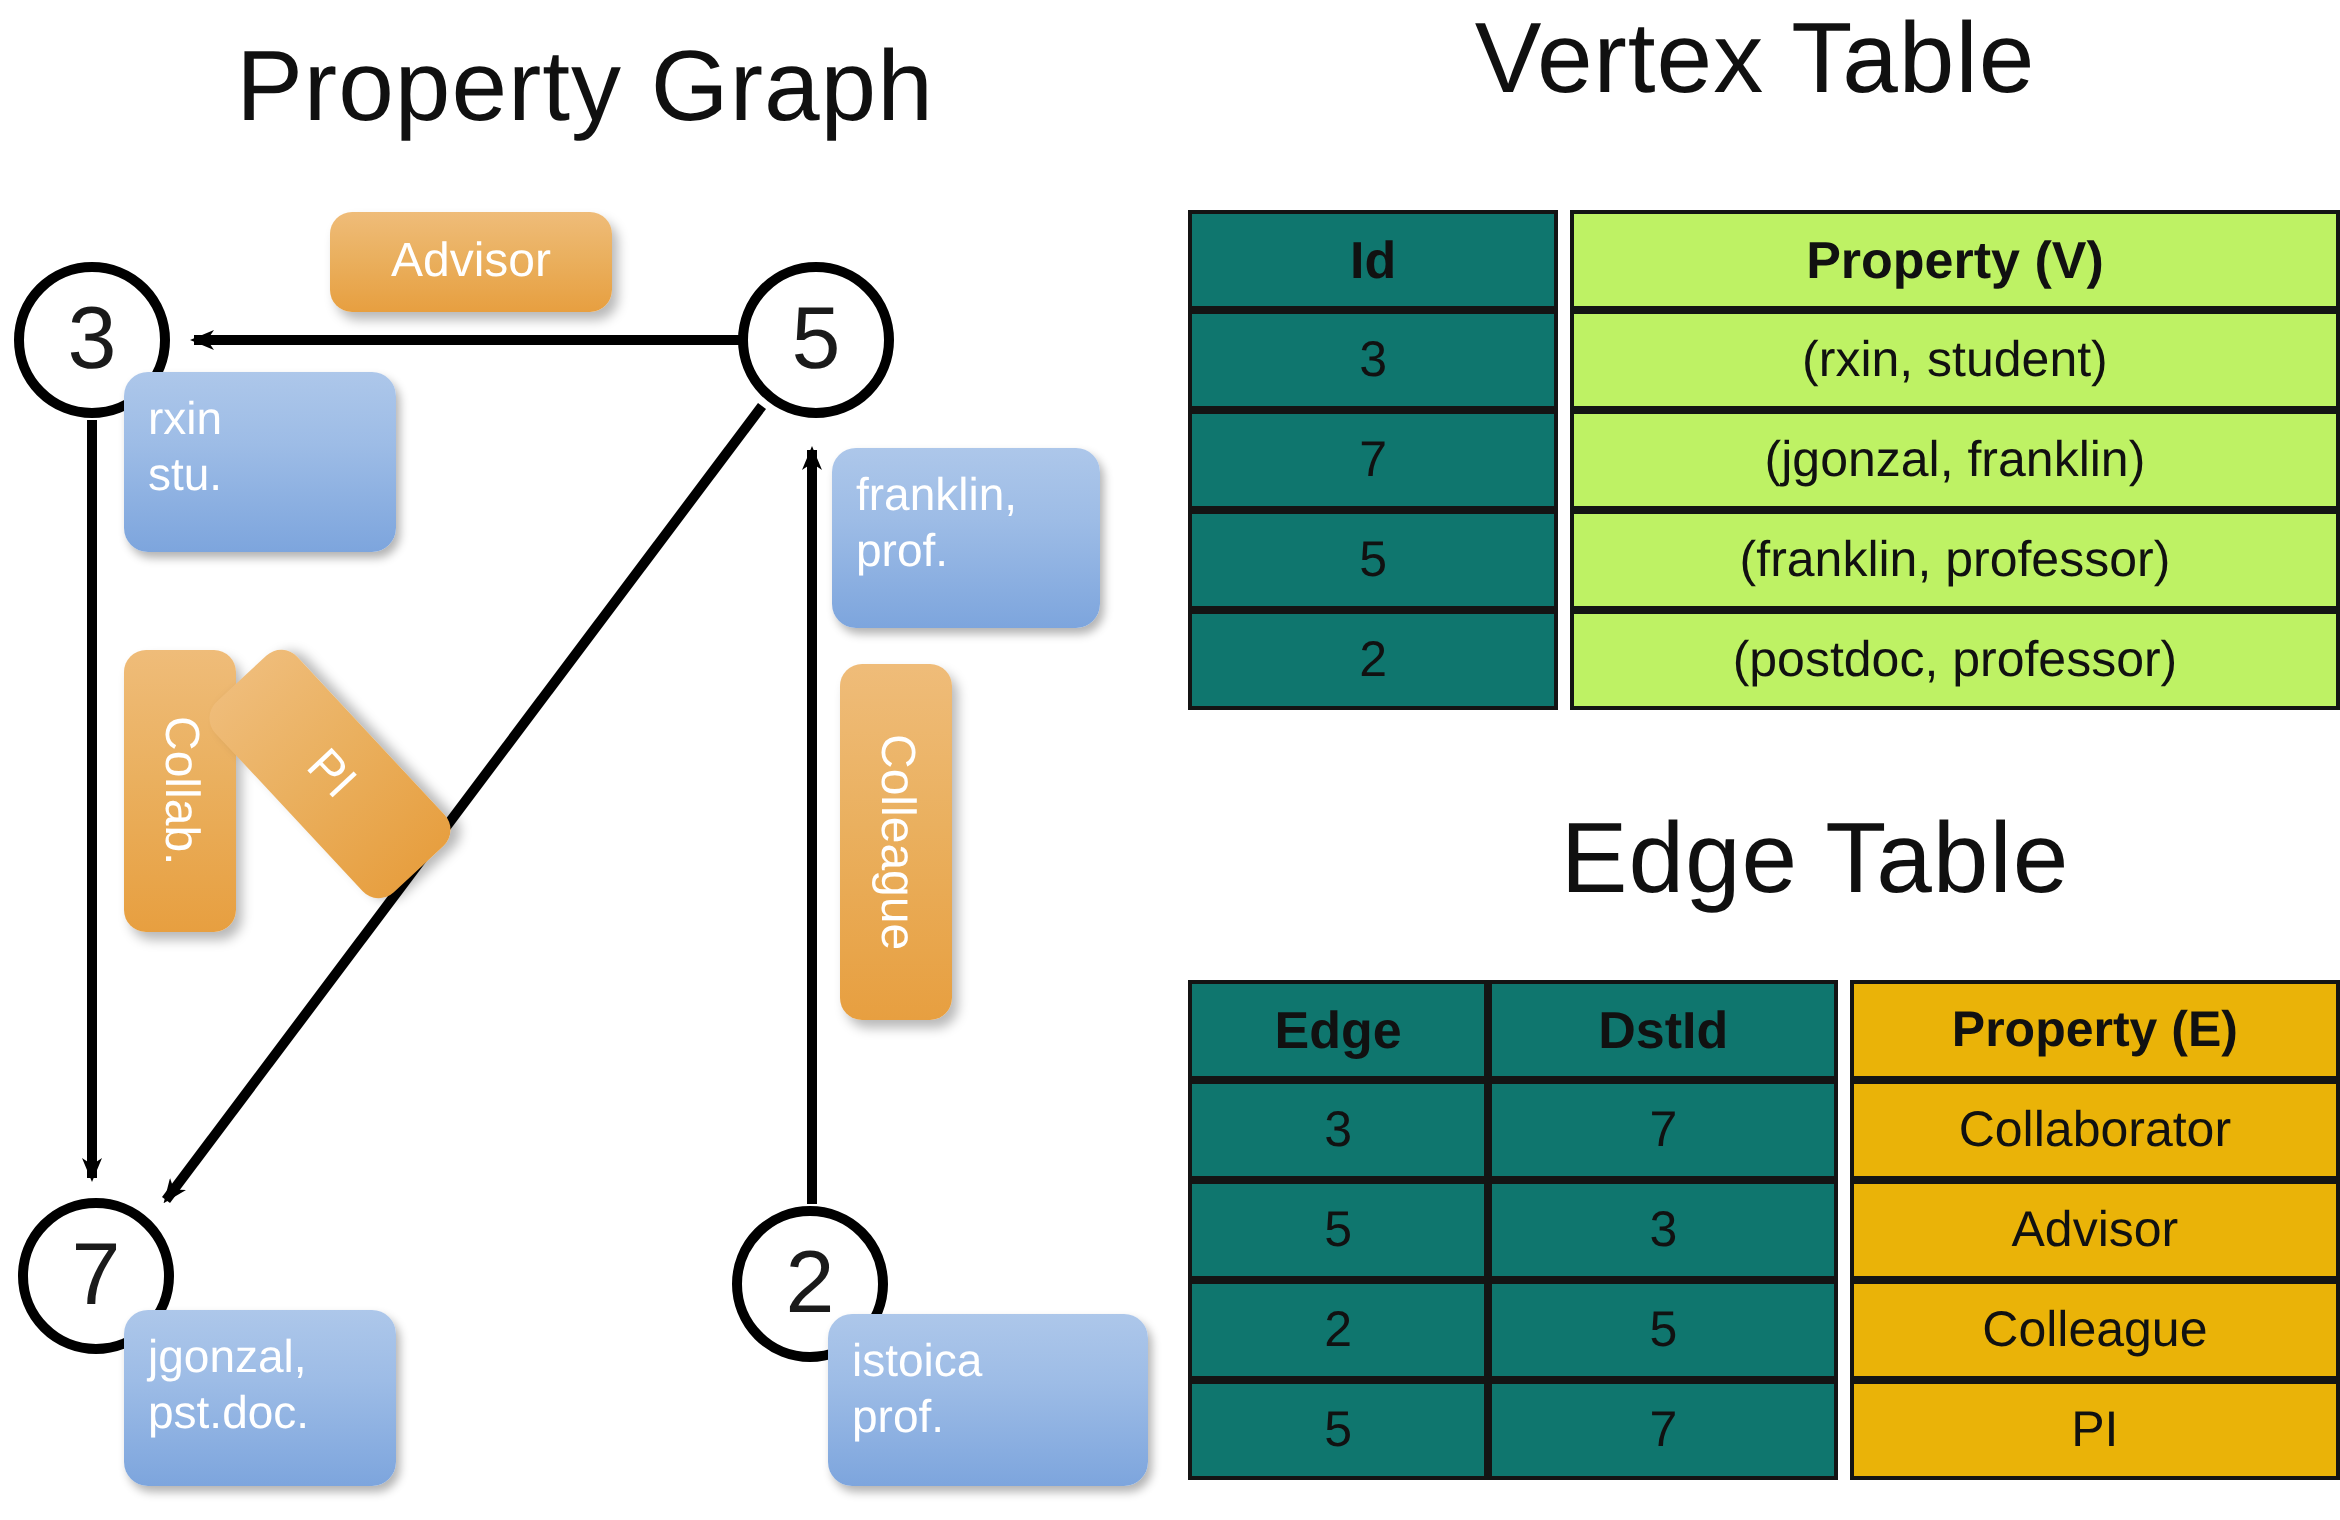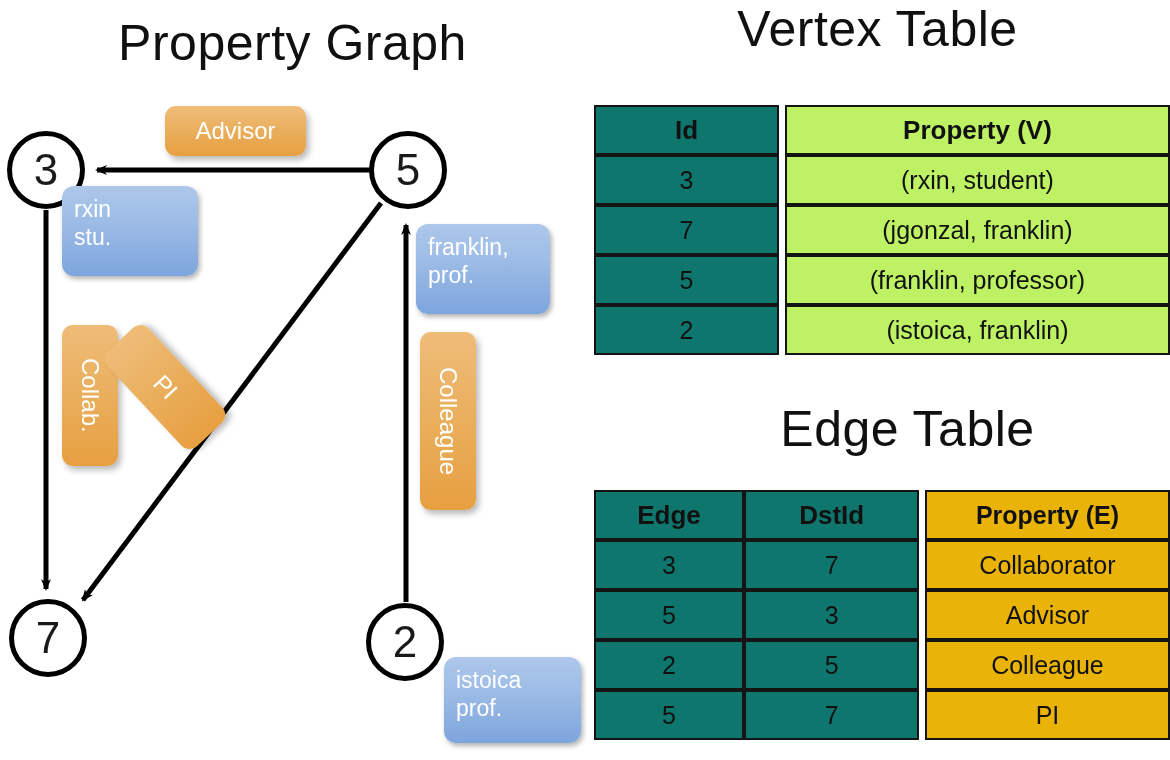--- a/index.html
+++ b/index.html
@@ -154,21 +154,25 @@
   <div class="node-circle" style="left:366px; top:603px;">2</div>
 
   <div class="prop-box" style="left:62px; top:186px; width:136px; height:90px;">
     <span>rxin</span>
     <span>stu.</span>
   </div>
   <div class="prop-box" style="left:416px; top:186px; width:134px; height:90px;margin-top:38px;">
     <span>franklin,</span>
     <span>prof.</span>
   </div>
-  <div class="prop-box" style="left:444px; top:657px; width:137px; height:86px;">
+  <div class="prop-box" style="left:62px; top:655px; width:136px; height:88px;">
+    <span>jgonzal,</span>
+    <span>pst.doc.</span>
+  </div>
+  <div class="prop-box" style="left:414px; top:657px; width:160px; height:86px;">
     <span>istoica</span>
     <span>prof.</span>
   </div>
 
   <div class="edge-label" style="left:165px; top:106px; width:141px; height:50px;">
     <span>Advisor</span>
   </div>
 
   <div class="edge-label" style="left:62px; top:325px; width:56px; height:141px;">
     <span class="vtext">Collab.</span>
@@ -205,21 +209,21 @@
       <td class="c-prop">(jgonzal, franklin)</td>
     </tr>
     <tr>
       <td class="c-id">5</td>
       <td class="spacer-col"></td>
       <td class="c-prop">(franklin, professor)</td>
     </tr>
     <tr>
       <td class="c-id">2</td>
       <td class="spacer-col"></td>
-      <td class="c-prop">(istoica, franklin)</td>
+      <td class="c-prop">(postdoc, professor)</td>
     </tr>
   </tbody>
 </table>
 
 <div class="title" id="title-edge-table">Edge Table</div>
 
 <table class="tbl" id="edge-table">
   <thead>
     <tr>
       <th class="c-src">Edge</th>

